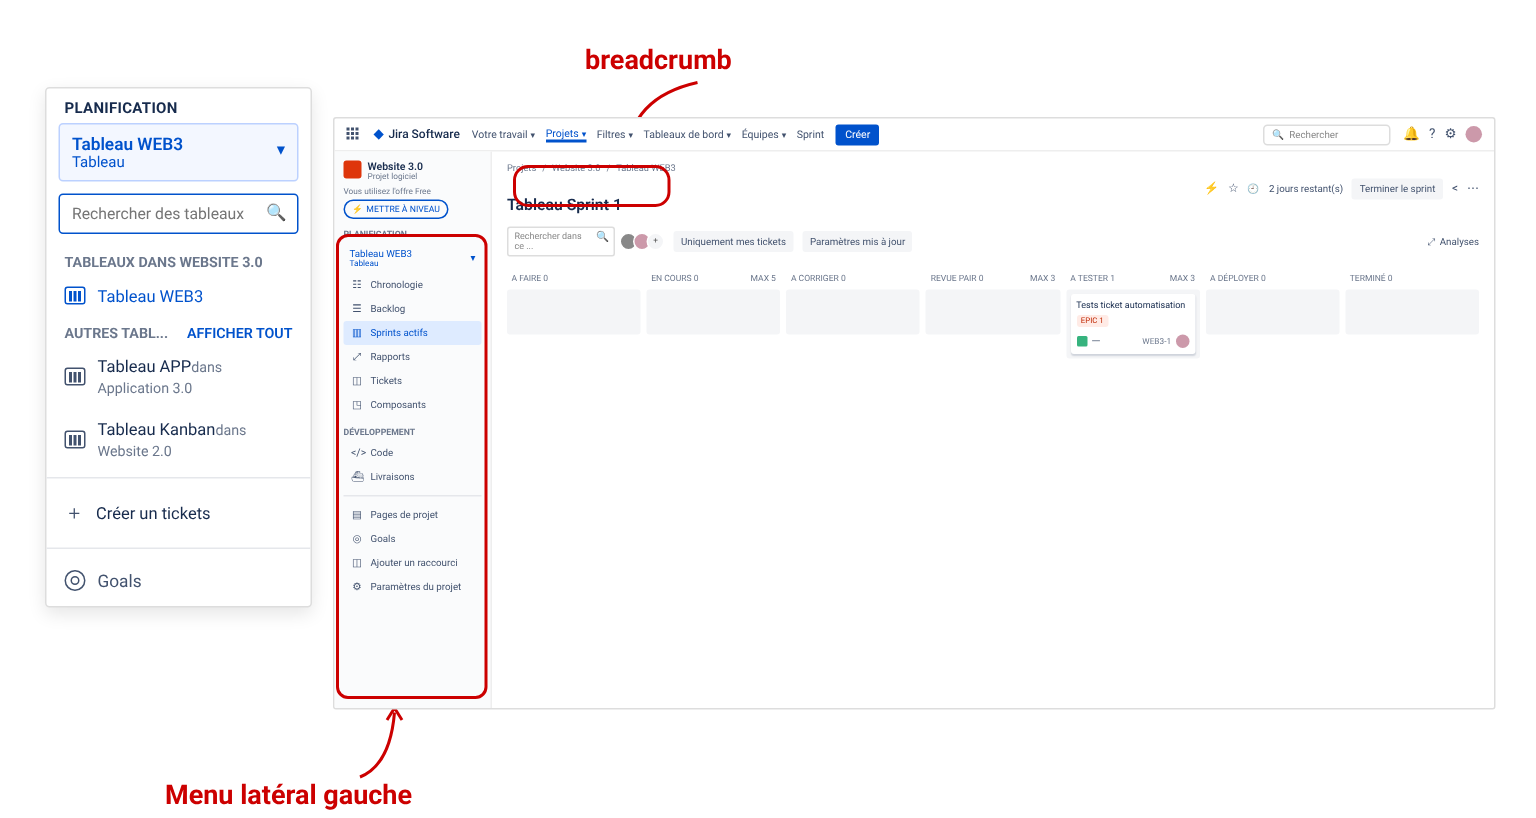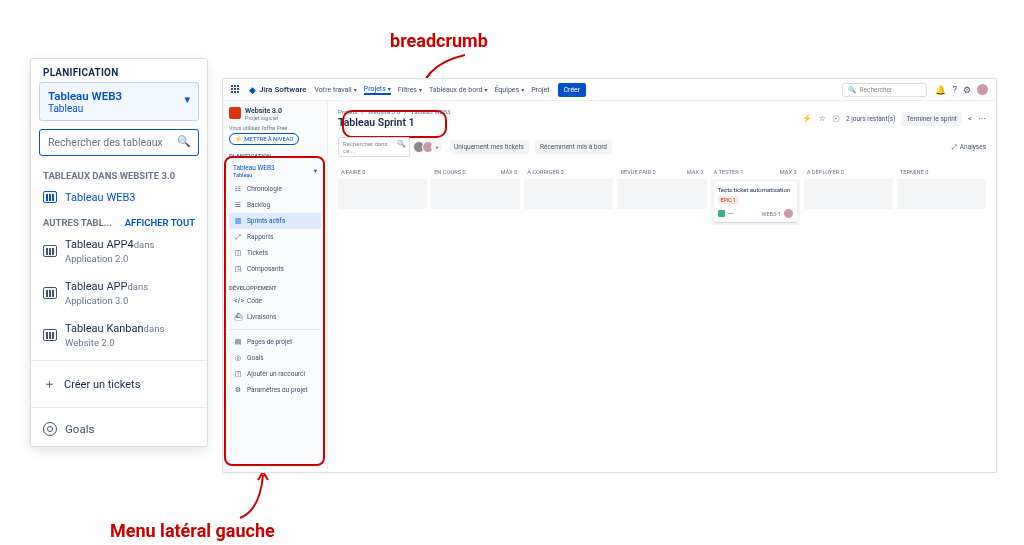--- a/index.html
+++ b/index.html
@@ -83,21 +83,21 @@
   .js-item.active { background: #deebff; color: #0052cc; }
   .js-item .ji { width: 8px; text-align: center; font-size: 7px; }
   .js-div { height: 1px; background: #e5e7eb; margin: 4px 0; }
   
   .red-box-1 { position: absolute; left: 1px; top: 55px; width: 101px; height: 310px; border: 2px solid #c00; border-radius: 8px; pointer-events: none; }
   
   
   .jcontent { flex: 1; padding: 7px 10px; position: relative; }
   .crumb { font-size: 6.2px; color: #6b778c; display: flex; gap: 4px; }
   .crumb a { color: #6b778c; text-decoration: none; }
-  .page-title { font-size: 10.5px; font-weight: 600; margin-top: 0; }
+  .page-title { font-size: 10.5px; font-weight: 600; margin-top: 14px; }
   .red-box-2 { position: absolute; left: 4px; top: 2px; width: 105px; height: 28px; border: 2px solid #c00; border-radius: 10px; pointer-events: none; }
   .title-row { display: flex; align-items: center; }
   .title-row .spacer { flex: 1; }
   .title-actions { display: flex; align-items: center; gap: 6px; font-size: 6.5px; color: #42526e; }
   .ta-icon { font-size: 8px; }
   .term-btn { background: #f4f5f7; padding: 3px 5px; border-radius: 2px; cursor: pointer; }
   
   
   .filter-row { display: flex; align-items: center; gap: 6px; margin-top: 8px; }
   .search-issue { border: 1px solid #ddd; border-radius: 2px; padding: 2px 14px 2px 4px; font-size: 6px; color: #888; width: 72px; position: relative; }
@@ -162,24 +162,20 @@
   <div class="fp-row active">
     <span class="bicon"></span>
     <span class="txt"><span class="l1">Tableau WEB3</span></span>
   </div>
   <div class="fp-group-head">
     <span class="fp-group-title" style="padding:0">AUTRES TABL...</span>
     <span class="fp-show-all">AFFICHER TOUT</span>
   </div>
   <div class="fp-row">
     <span class="bicon grey"></span>
-    <span class="txt"><span class="l1">Tableau APP4</span><span class="l2">dans Application 2.0</span></span>
-  </div>
-  <div class="fp-row">
-    <span class="bicon grey"></span>
     <span class="txt"><span class="l1">Tableau APP</span><span class="l2">dans Application 3.0</span></span>
   </div>
   <div class="fp-row">
     <span class="bicon grey"></span>
     <span class="txt"><span class="l1">Tableau Kanban</span><span class="l2">dans Website 2.0</span></span>
   </div>
   <div class="fp-divider"></div>
   <div class="fp-create">
     <span class="plus">＋</span>
     <span>Créer un tickets</span>
@@ -223,21 +219,21 @@
         </span>
       <span class="nl">
           <span>Tableaux de bord</span>
           <span class="dd chev-down"></span>
         </span>
       <span class="nl">
           <span>Équipes</span>
           <span class="dd chev-down"></span>
         </span>
       <span class="nl">
-          <span>Projet</span>
+          <span>Sprint</span>
         </span>
     </div>
     <div class="create-btn">Créer</div>
     <div class="spacer"></div>
     <div class="search-top">
         <span>🔍</span>
         <span>Rechercher</span>
       </div>
     <div class="top-icons">
       <span>🔔</span>
@@ -349,21 +345,21 @@
       </div>
 
       <div class="filter-row">
         <div class="search-issue"><span>Rechercher dans ce ...</span><span class="si">🔍</span></div>
         <div class="avatars">
           <span class="a a1"></span>
           <span class="a a2"></span>
           <span class="a a3">+</span>
         </div>
         <span class="quick-filter">Uniquement mes tickets</span>
-        <span class="quick-filter">Récemment mis à bord</span>
+        <span class="quick-filter">Paramètres mis à jour</span>
         <div class="spacer"></div>
         <span class="analyses">
             <span>⤢</span>
             <span>Analyses</span>
           </span>
       </div>
 
       <div class="board">
         <div class="col">
           <div class="col-head">

